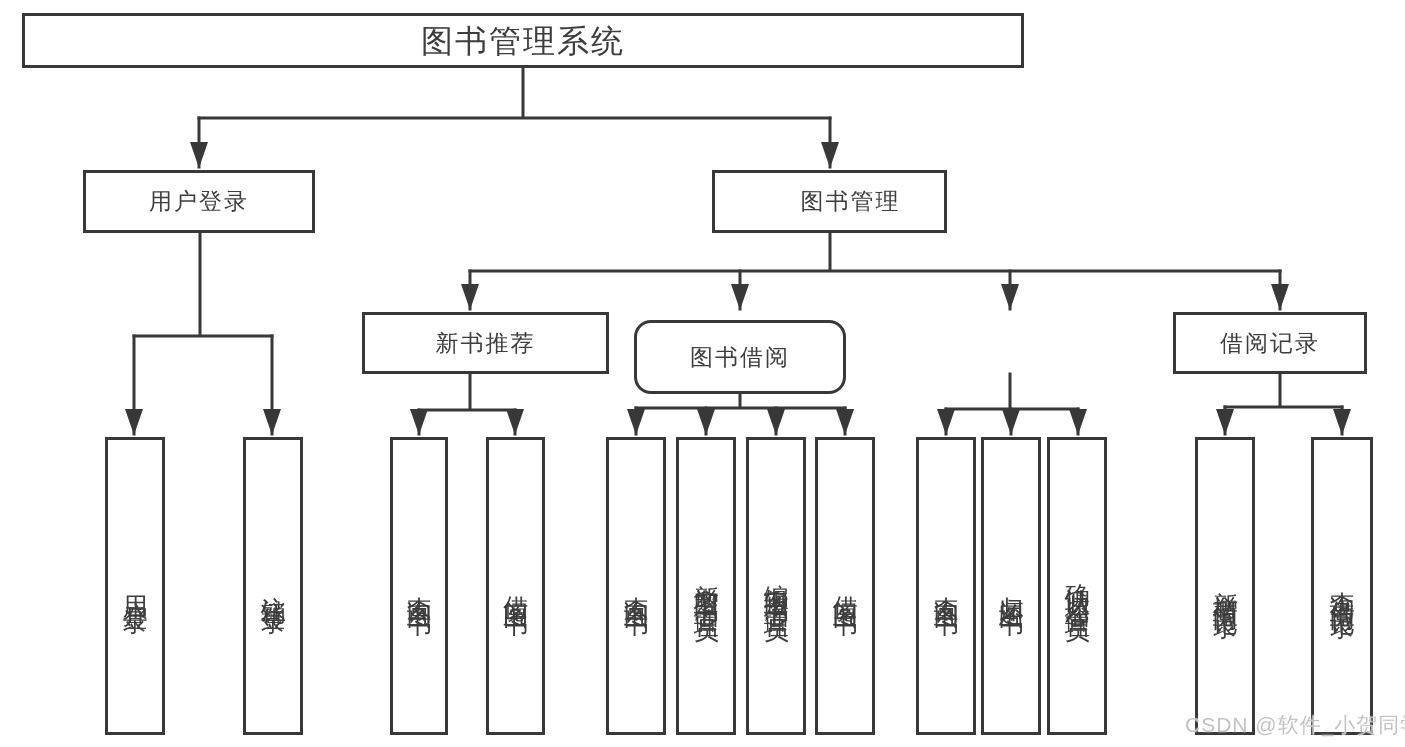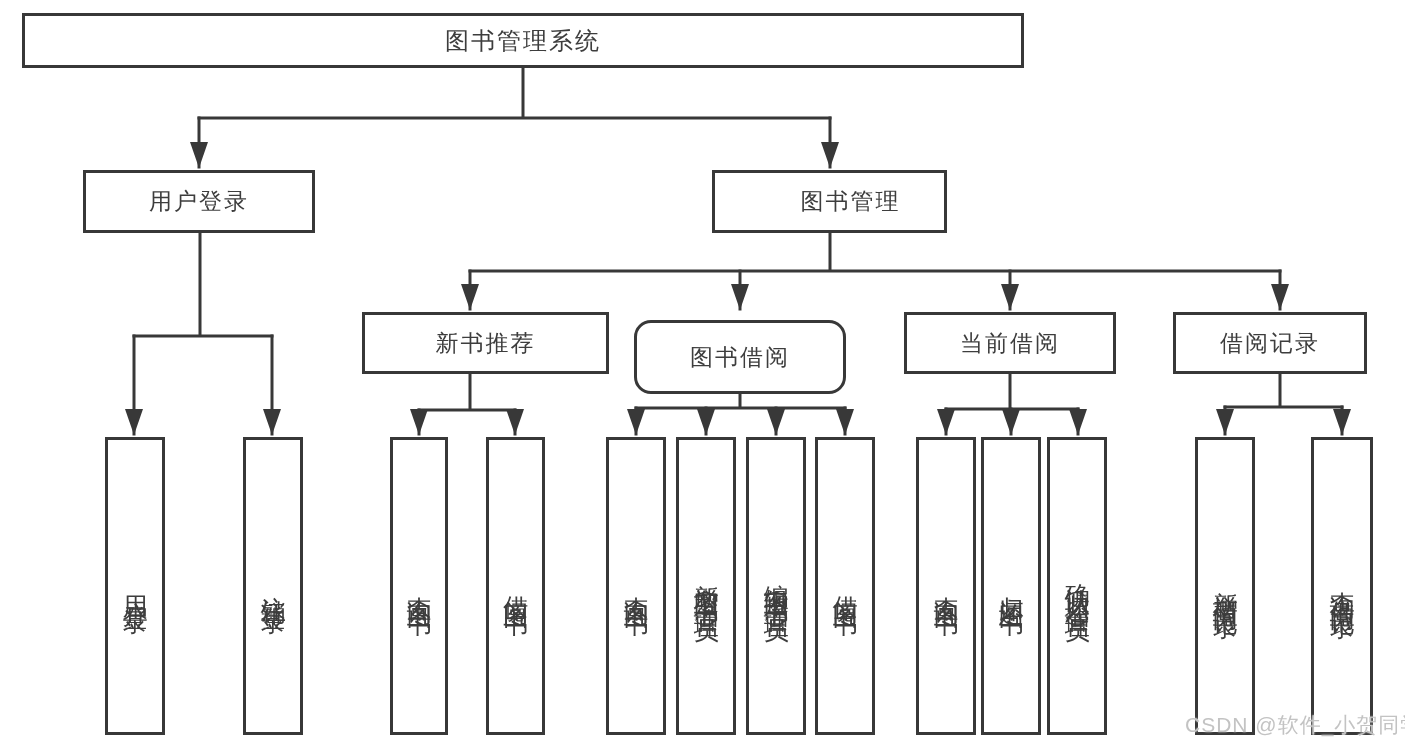--- a/index.html
+++ b/index.html
@@ -32,21 +32,21 @@
     z-index: 2;
     color: #3d3d3d;
   }
   .hlabel {
     font-size: 23px;
     letter-spacing: 2px;
     white-space: nowrap;
     line-height: 1;
   }
   .title .hlabel {
-    font-size: 24px;
+    font-size: 32px;
   }
   .vbox {
     width: 60px;
     height: 298px;
   }
   .vlabel {
     writing-mode: vertical-rl;
     text-orientation: mixed;
     font-size: 25px;
     letter-spacing: 5px;
@@ -123,23 +123,20 @@
   <div class="box" style="left:712px; top:170px; width:235px; height:63px;padding-left:42px;">
     <span class="hlabel">图书管理</span>
   </div>
 
   <div class="box" style="left:362px; top:312px; width:247px; height:62px;">
     <span class="hlabel">新书推荐</span>
   </div>
   <div class="box" style="left:634px; top:320px; width:212px; height:74px;border-radius:17px;">
     <span class="hlabel">图书借阅</span>
   </div>
-  <div class="box" style="left:904px; top:312px; width:212px; height:62px;">
-    <span class="hlabel">当前借阅</span>
-  </div>
   <div class="box" style="left:1173px; top:312px; width:194px; height:62px;">
     <span class="hlabel">借阅记录</span>
   </div>
 
   <div class="box vbox" style="left:105px; top:437px;">
     <span class="vlabel">用户登录</span>
   </div>
   <div class="box vbox" style="left:243px; top:437px;">
     <span class="vlabel">注销登录</span>
   </div>

